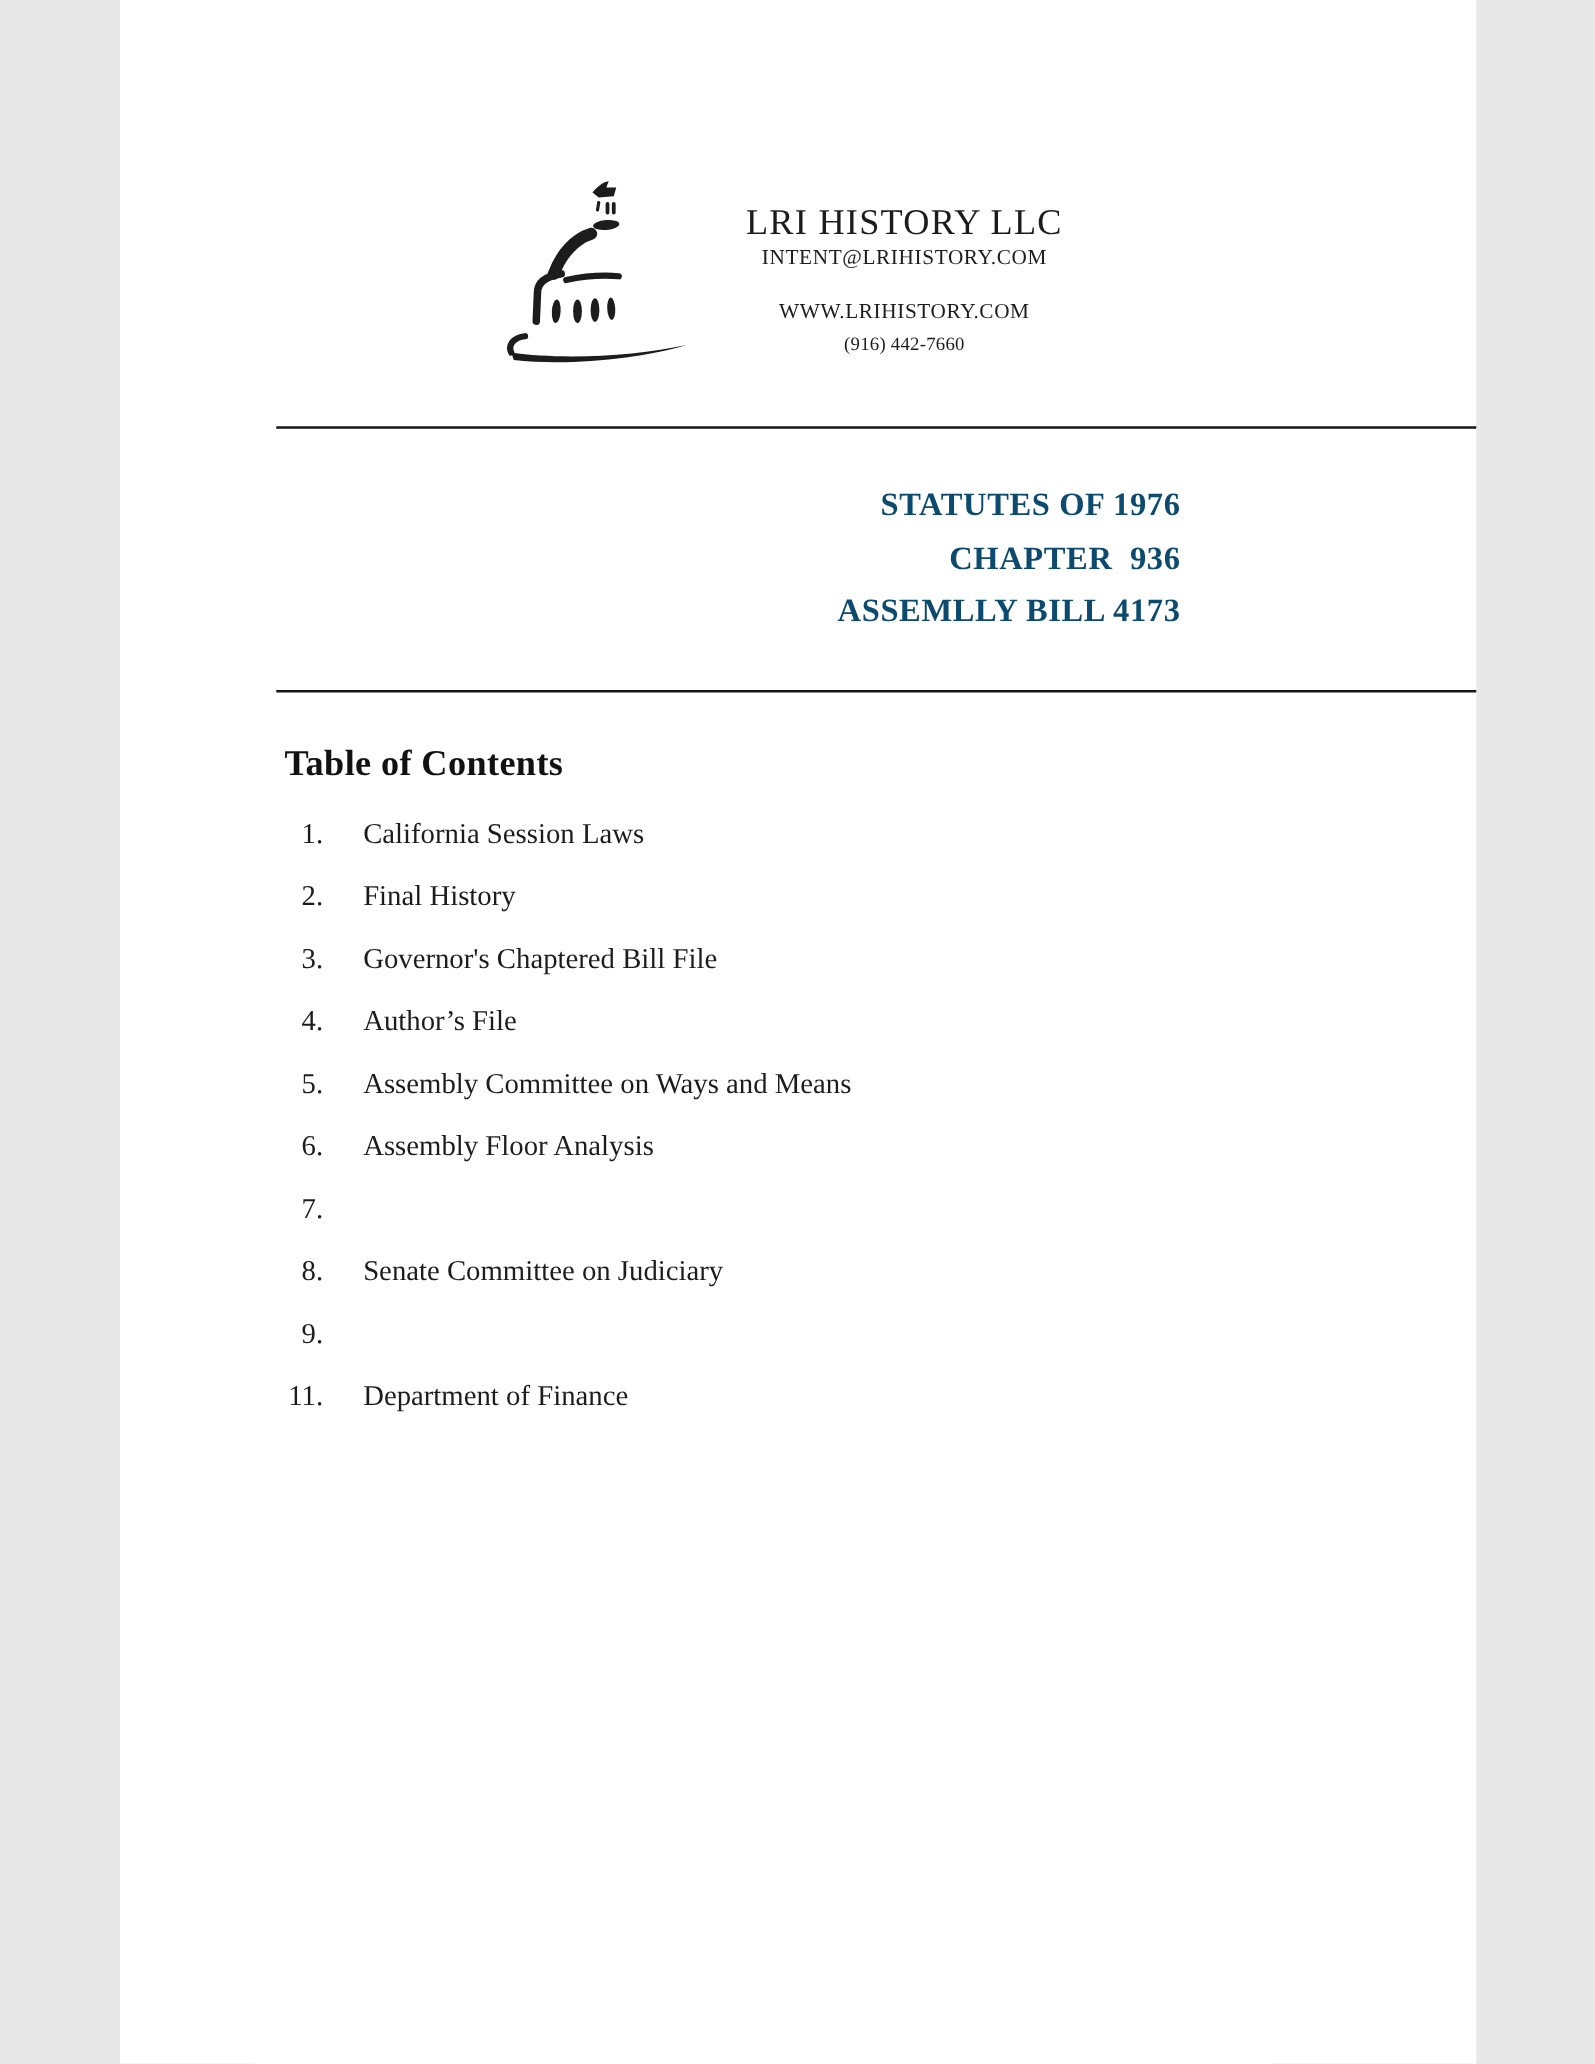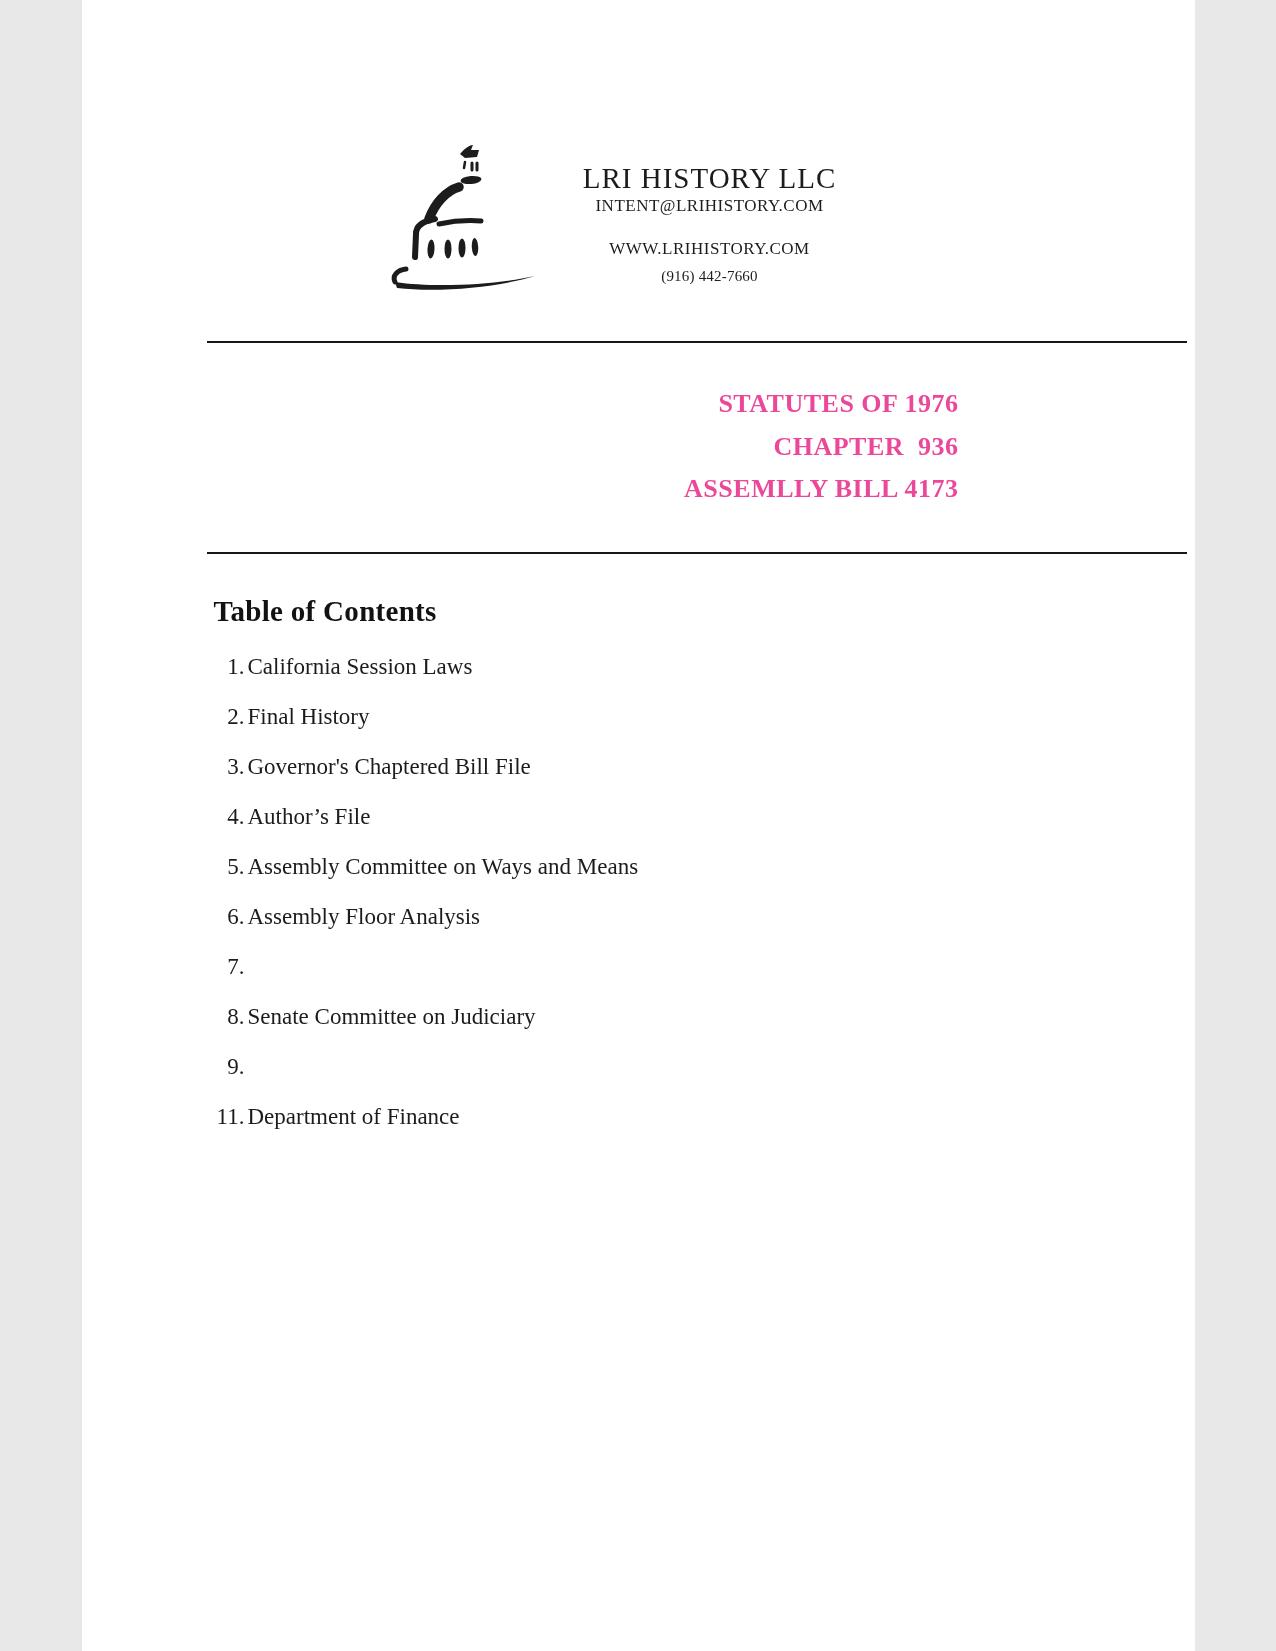--- a/index.html
+++ b/index.html
@@ -4,21 +4,20 @@
 <style>
   html,body{margin:0;padding:0;background:#e8e8e8;}
   .page{
     position:relative;
     width:1085px;height:1651px;
     margin:0 auto;
     background:#ffffff;
     font-family:"Liberation Serif","DejaVu Serif",serif;
     color:#1c1c1c;
     overflow:hidden;
-    padding-left:28px;
   }
   
   .logo{position:absolute;left:303px;top:133px;width:160px;height:160px;}
   .header-text{position:absolute;left:458px;top:0;width:340px;text-align:center;}
   .company{
     position:absolute;left:0;top:162px;width:340px;
     font-size:29px;letter-spacing:1px;white-space:nowrap;
   }
   .contact{position:absolute;left:0;width:340px;letter-spacing:0.5px;white-space:nowrap;}
   .email{top:196px;font-size:17px;font-family:Liberation Serif, serif;}
@@ -26,35 +25,35 @@
   .phone{top:268px;font-size:15px;letter-spacing:0.2px;}
   
   .rule{position:absolute;left:125px;width:980px;height:2px;background:#171717;}
   .rule1{top:341px;}
   .rule2{top:552px;}
   
   .statutes{
     position:absolute;right:236px;top:383px;
     text-align:right;font-weight:bold;
     font-size:26px;line-height:42.5px;
-    color:#ec4899;letter-spacing:0.5px;
+    color:#0c4a6e;letter-spacing:0.5px;
   }
   .statutes div{white-space:pre-wrap;}
   
   .toc-heading{
     position:absolute;left:120px;top:583px;margin:12px;
     font-size:29px;font-weight:bold;color:#121212;letter-spacing:0.3px;
   }
   .toc-list{
     position:absolute;left:65px;top:642px;margin:0;padding:0;
     list-style:none;font-size:23px;color:#1c1c1c;
   }
   .toc-item{display:flex;line-height:50px;height:50px;}
   .toc-item .num{display:inline-block;width:98px;text-align:right;flex:0 0 98px;}
-  .toc-item .label{margin-left:3px;white-space:nowrap;font-family:Liberation Serif, serif;}
+  .toc-item .label{margin-left:32px;white-space:nowrap;font-family:Liberation Serif, serif;}
 </style>
 </head>
 <body>
 
 <div class="page">
 
   <svg class="logo" viewBox="0 0 160 160" xmlns="http://www.w3.org/2000/svg" aria-hidden="true">
     <g fill="#1c1c1c" stroke="none">
       <path d="M 75,21 C 80,15 85,12 88,12 L 86,17 L 94,17 L 92,24 L 80,25 Z"></path>
       <ellipse cx="86" cy="47" rx="10.5" ry="4" transform="rotate(-5 86 47)"></ellipse>

